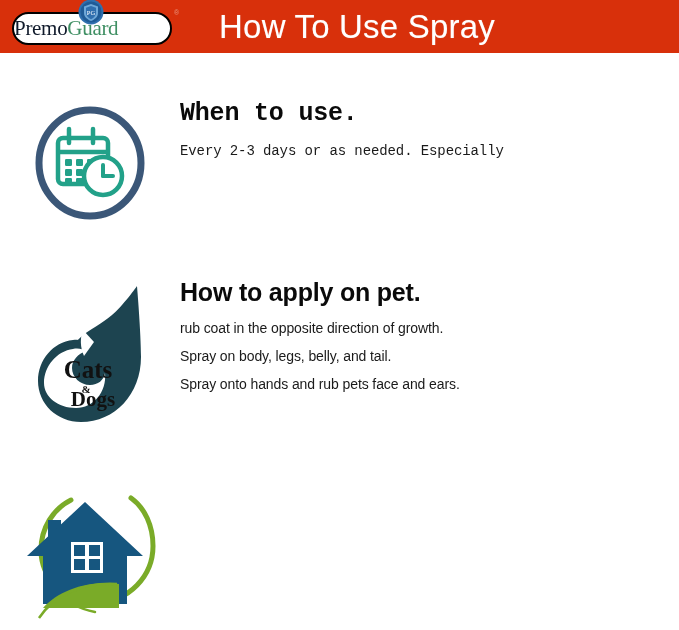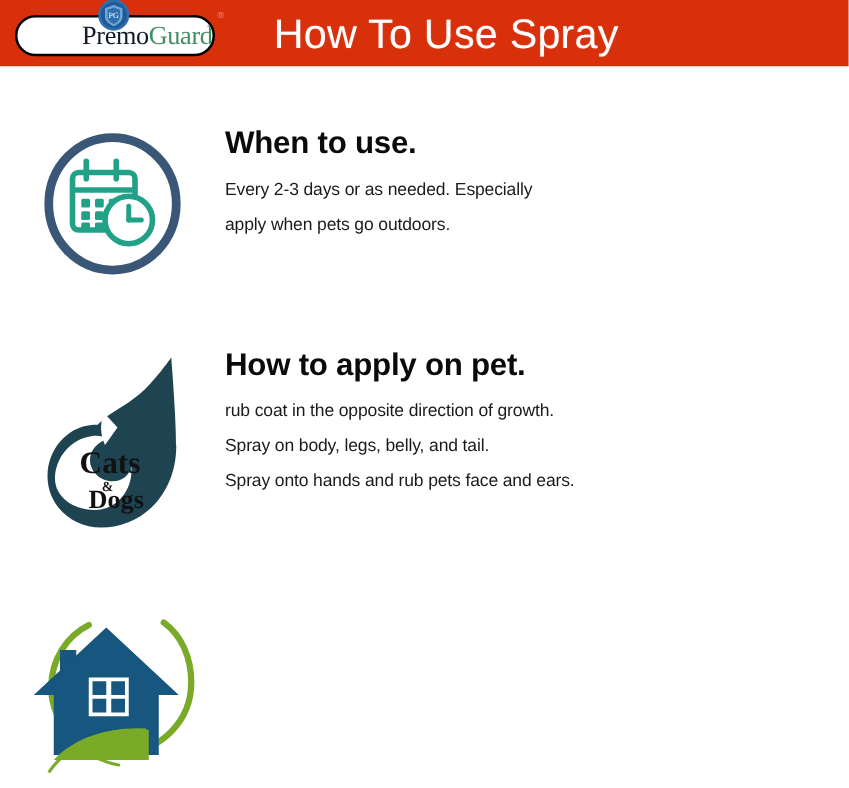--- a/index.html
+++ b/index.html
@@ -39,21 +39,21 @@
     left: 6px;
     top: 12px;
     width: 160px;
     height: 33px;
     background: #ffffff;
     border: 2.5px solid #000000;
     border-radius: 17px;
     box-sizing: border-box;
     display: flex;
     align-items: center;
-    justify-content: flex-end;
+    justify-content: flex-start;
     overflow: hidden;
   }
   .brand-word {
     font-family: "Liberation Serif", serif;
     font-size: 21px;
     line-height: 21px;
     letter-spacing: -0.3px;
     white-space: nowrap;
   }
   .brand-premo { color: #101a2b; }
@@ -92,21 +92,21 @@
   }
 
   
   .section {
     position: absolute;
     left: 0;
     width: 679px;
     display: flex;
     align-items: flex-start;
   }
-  .sec-1 { top: 100px; }
+  .sec-1 { top: 100px; font-family: Liberation Mono, monospace; }
   .sec-2 { top: 278px; }
   .sec-3 { top: 476px; }
 
   .icon-wrap {
     width: 180px;
     flex: 0 0 180px;
     display: flex;
     justify-content: center;
     align-items: flex-start;
     padding-top: 4px;
@@ -181,21 +181,20 @@
       <g stroke="#22a189" stroke-width="4" stroke-linecap="round">
         <line x1="72" y1="61" x2="72" y2="72"></line>
         <line x1="72" y1="72" x2="82" y2="72"></line>
       </g>
     </svg>
   </div>
   <div class="text-wrap">
     <div class="sec-heading">When to use.</div>
     <div class="sec-body">
       <div>Every 2-3 days or as needed. Especially</div>
-      <div>apply when pets go outdoors.</div>
     </div>
   </div>
 </div>
 
 <div class="section sec-2">
   <div class="icon-wrap">
     <svg width="140" height="142" viewBox="0 0 140 142">
       <path d="M117 4 C117 4 103 24 92 33 C80 43 70 47 62 54 C53 62 48 72 48 82
                C48 92 56 99 64 99 C72 99 78 94 78 87 C78 81 73 77 68 77 C64 77 61 79 60 82
                C61 74 67 68 76 67 C71 60 62 57 53 58 C33 60 18 78 18 99

